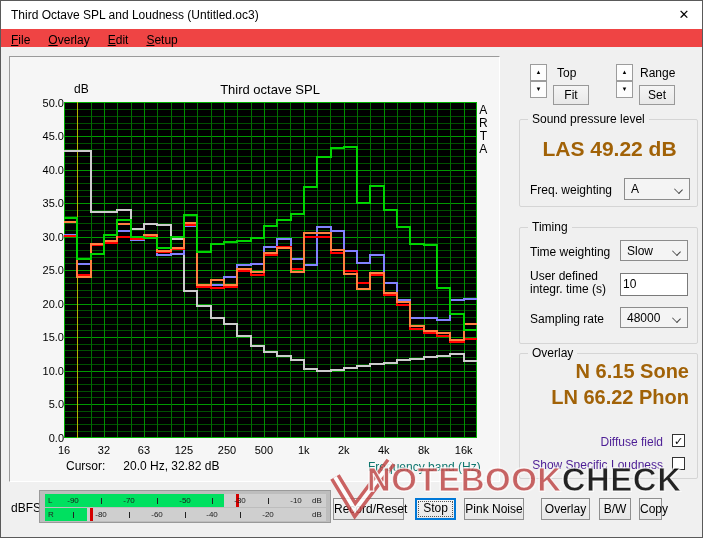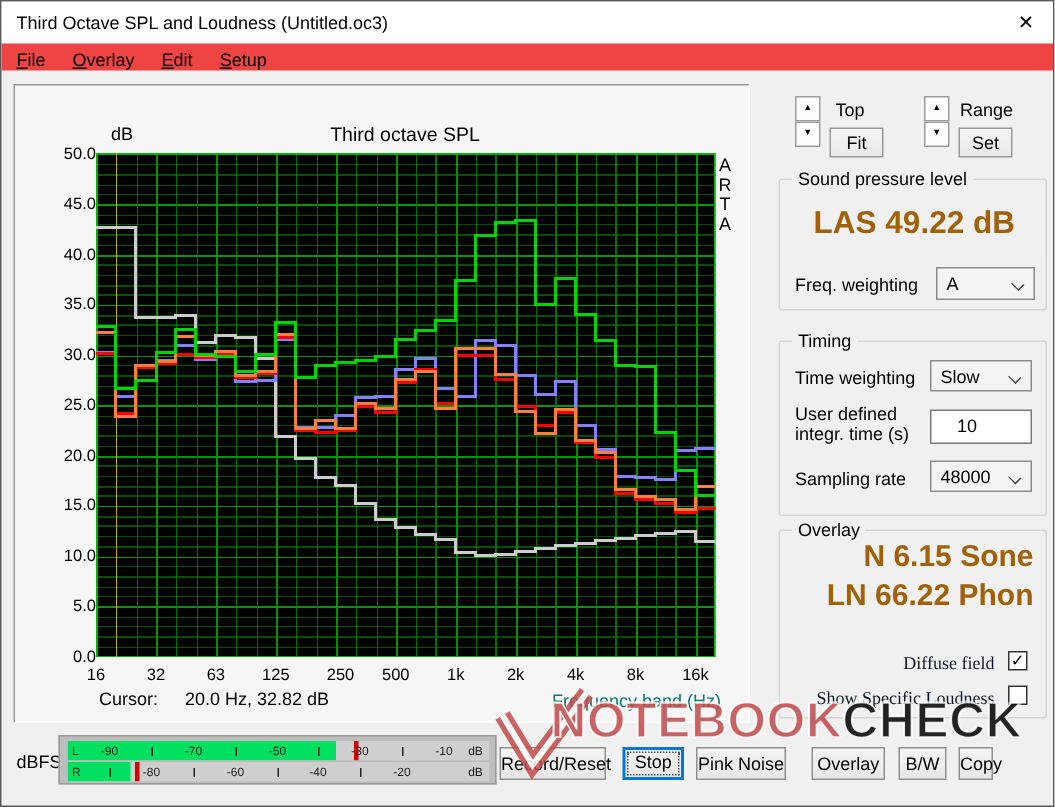--- a/index.html
+++ b/index.html
@@ -24,23 +24,23 @@
   .freq-label{position:absolute;left:358px;top:403px;font-size:12px;color:#0f766e;}
   
   .spin{position:absolute;width:17px;height:17px;background:#fdfdfd;border:1px solid #9c9c9c;font-size:6px;line-height:15px;text-align:center;color:#000;cursor:pointer;}
   .small-label{position:absolute;font-size:12px;color:#000;}
   .btn{position:absolute;height:20px;background:linear-gradient(#f5f5f5,#e8e8e8);border:1px solid #999;font-size:12px;color:#000;text-align:center;line-height:18px;cursor:pointer;}
   .groupbox{position:absolute;border:1px solid #d5d5d5;border-radius:2px;}
   .groupbox .gb-label{position:absolute;top:-8px;left:8px;background:#f0f0f0;padding:0 4px;font-size:12px;color:#000;}
   .bigval{position:absolute;font-size:21px;font-weight:bold;color:#a16207;white-space:nowrap;}
   .combo{position:absolute;height:22px;background:#f4f4f4;border:1px solid #8c8c8c;font-size:12px;color:#000;line-height:20px;padding-left:6px;cursor:pointer;}
   .combo .caret{position:absolute;right:7px;top:7px;width:7px;height:7px;border-right:1.4px solid #444;border-bottom:1.4px solid #444;transform:rotate(45deg) scale(1,0.8);}
-  .edit{position:absolute;background:#fff;border:1px solid #7a7a7a;font-size:12px;color:#000;line-height:21px;padding-left:17px;}
+  .edit{position:absolute;background:#fff;border:1px solid #7a7a7a;font-size:12px;color:#000;line-height:21px;padding-left:2px;}
   .checkbox{position:absolute;width:13px;height:13px;background:#fff;border:1px solid #333;font-size:11px;line-height:12px;text-align:center;color:#000;cursor:pointer;}
-  .cb-label{position:absolute;font-size:12px;color:#0f172a;white-space:nowrap;font-family:Liberation Serif, serif;}
+  .cb-label{position:absolute;font-size:12px;color:#4c1d95;white-space:nowrap;}
   
   .meterpanel{position:absolute;left:38px;top:489px;width:292px;height:33px;background:#bdbdbd;border:1px solid #9a9a9a;}
   .meter-row{position:absolute;left:5px;width:281px;height:13px;background:#cfcfcf;overflow:hidden;}
   .meter-fill{position:absolute;left:0;top:0;height:13px;background:#00e060;}
   .meter-peak{position:absolute;top:0;width:3px;height:13px;background:#d40000;}
   .meter-lab{position:absolute;top:2px;font-size:8px;color:#1a1a1a;width:20px;text-align:center;}
   .meter-tick{position:absolute;top:4px;width:1px;height:6px;background:#222;}
   .meter-ch{position:absolute;left:3px;top:2px;font-size:8px;color:#222;}
   .dbfs{position:absolute;left:10px;top:500px;font-size:12px;color:#000;}
   

